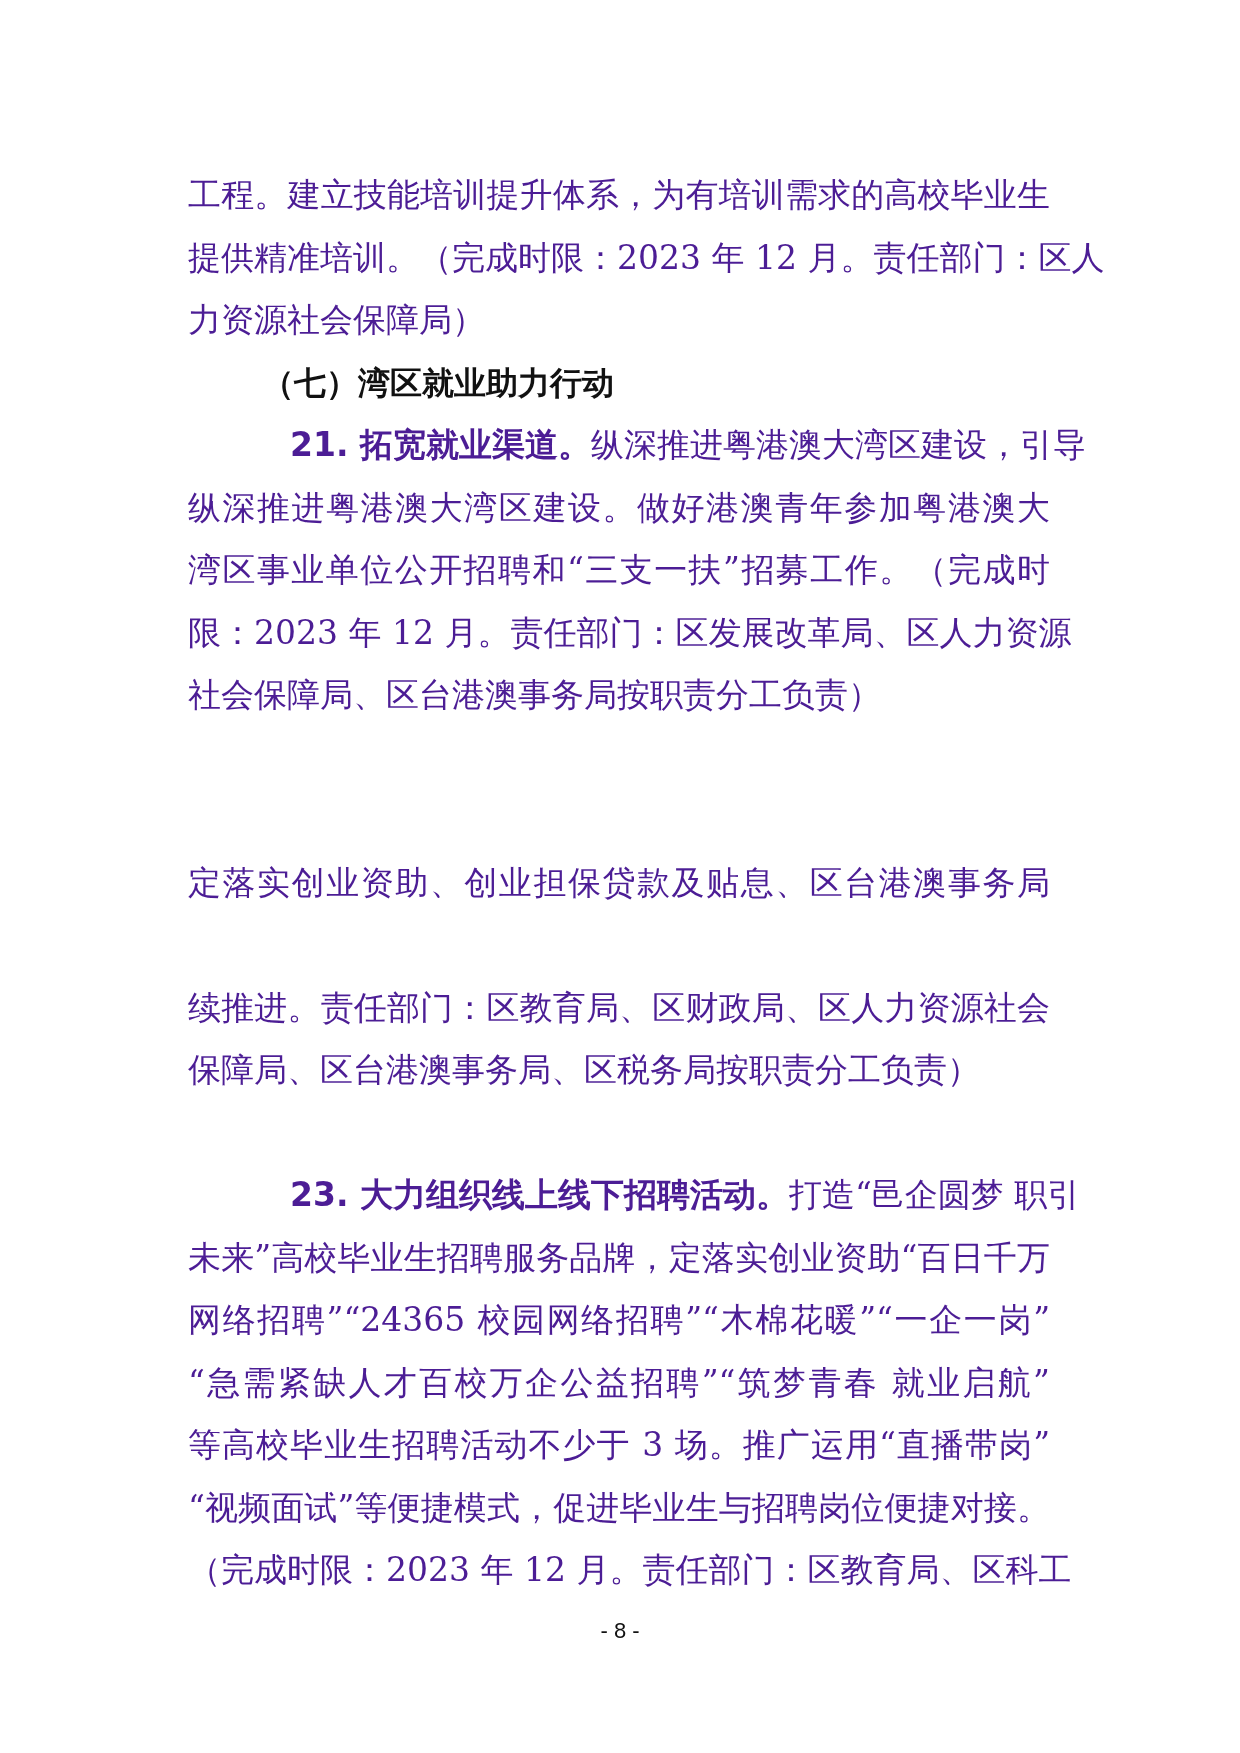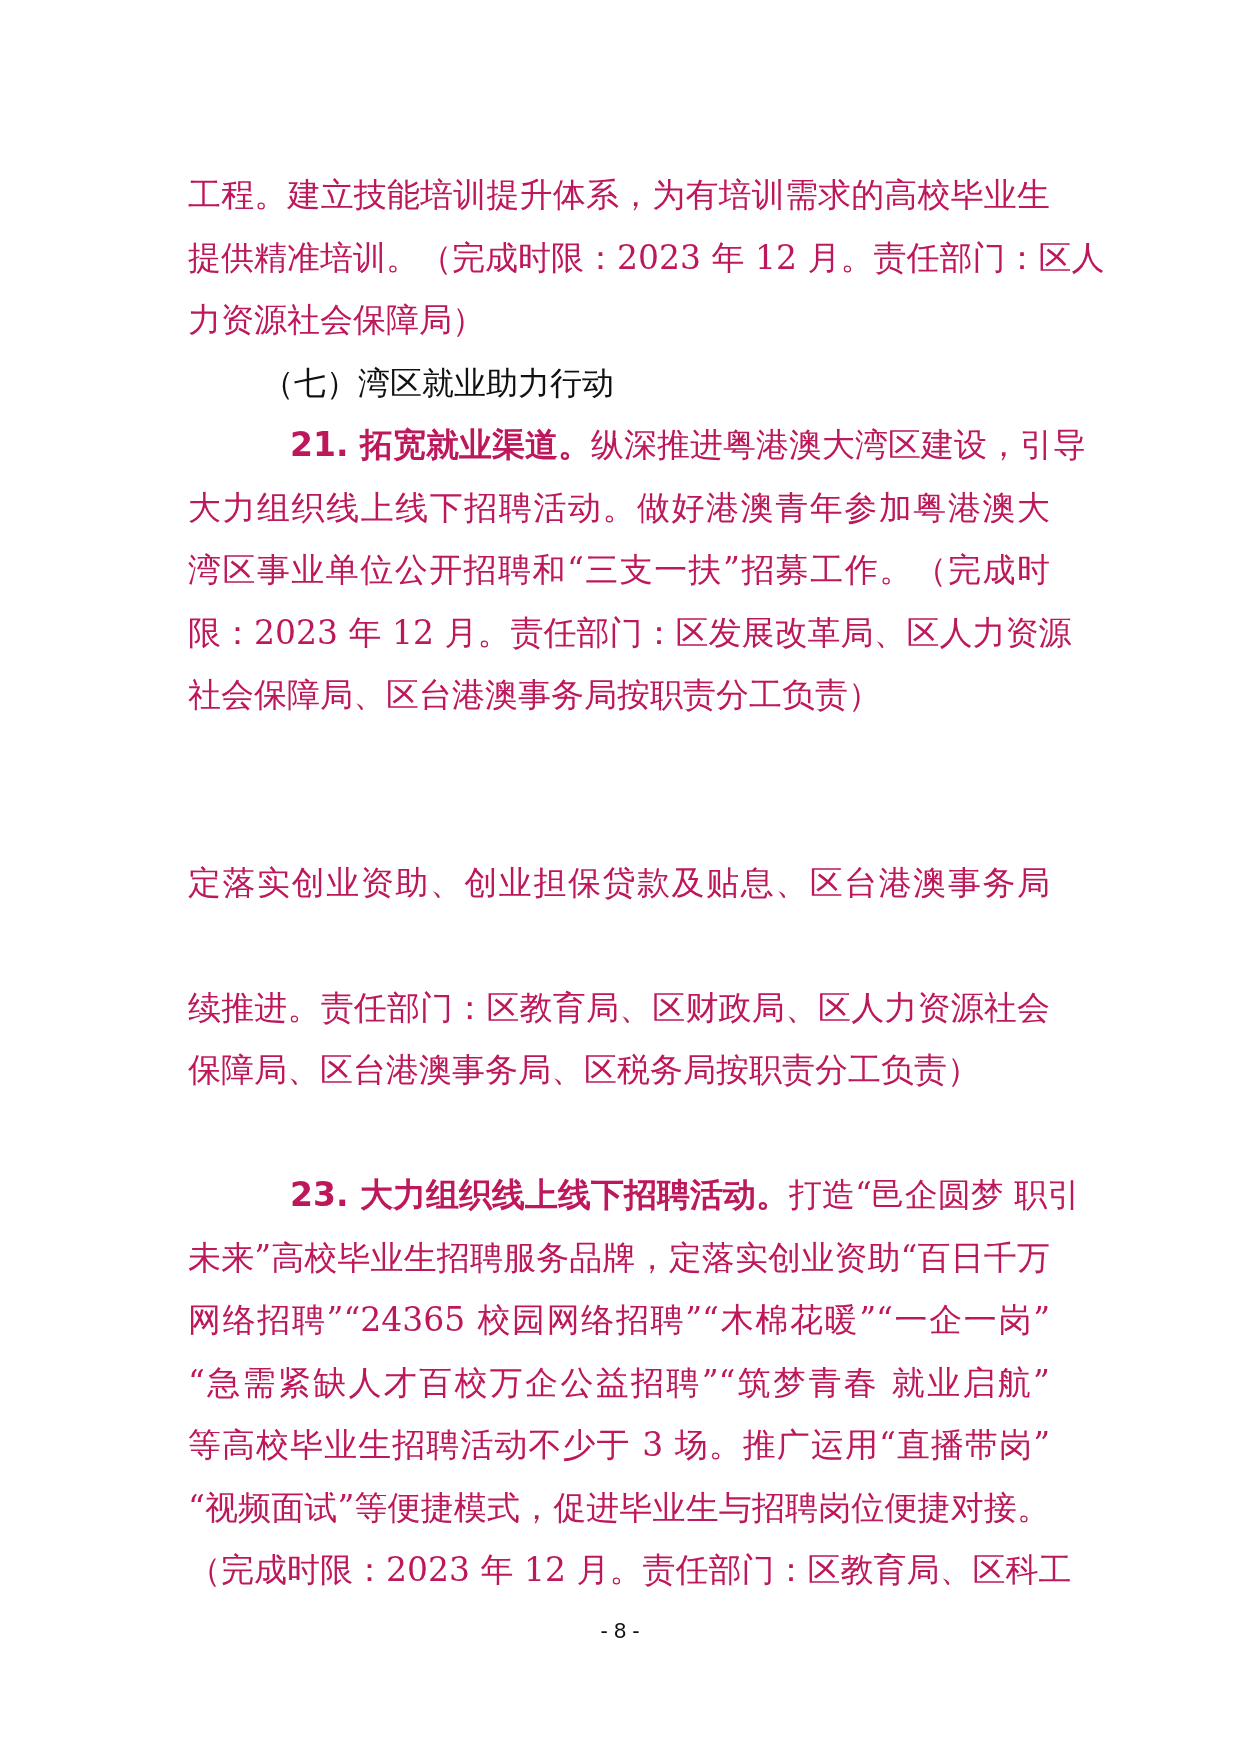--- a/index.html
+++ b/index.html
@@ -6,35 +6,35 @@
   body { width: 1240px; height: 1753px; position: relative; overflow: hidden; }
   .page { position: absolute; left: 0; top: 0; width: 1240px; height: 1753px; background: #fff; }
   .line {
     position: absolute;
     left: 188px;
     width: 862px;
     height: 50px;
     line-height: 50px;
     font-family: "DejaVu Serif", "Liberation Serif", serif;
     font-size: 33px;
-    color: #be185d;
+    color: #4c1d95;
     white-space: nowrap;
     text-align: justify;
     text-align-last: justify;
     letter-spacing: 0;
   }
   .line.last { text-align-last: left; }
   .line.indent { left: 274px; width: 776px; }
   .heading {
     position: absolute;
     left: 262px;
     height: 50px;
     line-height: 50px;
     font-family: "DejaVu Sans", "Liberation Sans", sans-serif;
-    font-weight: normal;
+    font-weight: bold;
     font-size: 32px;
     color: #111;
     white-space: nowrap;
   }
   .bold { font-weight: bold; font-family: "DejaVu Sans", "Liberation Sans", sans-serif; margin-left: 16px; }
   .page-number {
     position: absolute;
     top: 1618px;
     left: 0; width: 1240px;
     text-align: center;
@@ -50,21 +50,21 @@
 
   <div class="line" style="top:170px">工程。建立技能培训提升体系，为有培训需求的高校毕业生</div>
   <div class="line" style="top:233px">提供精准培训。（完成时限：2023 年 12 月。责任部门：区人</div>
   <div class="line last" style="top:295px">力资源社会保障局）</div>
 
   <div class="heading" style="top:358px">（七）湾区就业助力行动</div>
 
   <div class="line indent" style="top:420px">
     <span class="bold">21. 拓宽就业渠道。</span><span>纵深推进粤港澳大湾区建设，引导</span>
   </div>
-  <div class="line" style="top:483px">大力组织线上线下招聘活动。做好港澳青年参加粤港澳大</div>
+  <div class="line" style="top:483px">纵深推进粤港澳大湾区建设。做好港澳青年参加粤港澳大</div>
   <div class="line" style="top:545px">湾区事业单位公开招聘和“三支一扶”招募工作。（完成时</div>
   <div class="line" style="top:608px">限：2023 年 12 月。责任部门：区发展改革局、区人力资源</div>
   <div class="line last" style="top:670px">社会保障局、区台港澳事务局按职责分工负责）</div>
 
   <div class="line" style="top:858px">定落实创业资助、创业担保贷款及贴息、区台港澳事务局</div>
   <div class="line" style="top:983px">续推进。责任部门：区教育局、区财政局、区人力资源社会</div>
   <div class="line last" style="top:1045px">保障局、区台港澳事务局、区税务局按职责分工负责）</div>
 
 
   <div class="line indent" style="top:1170px">

